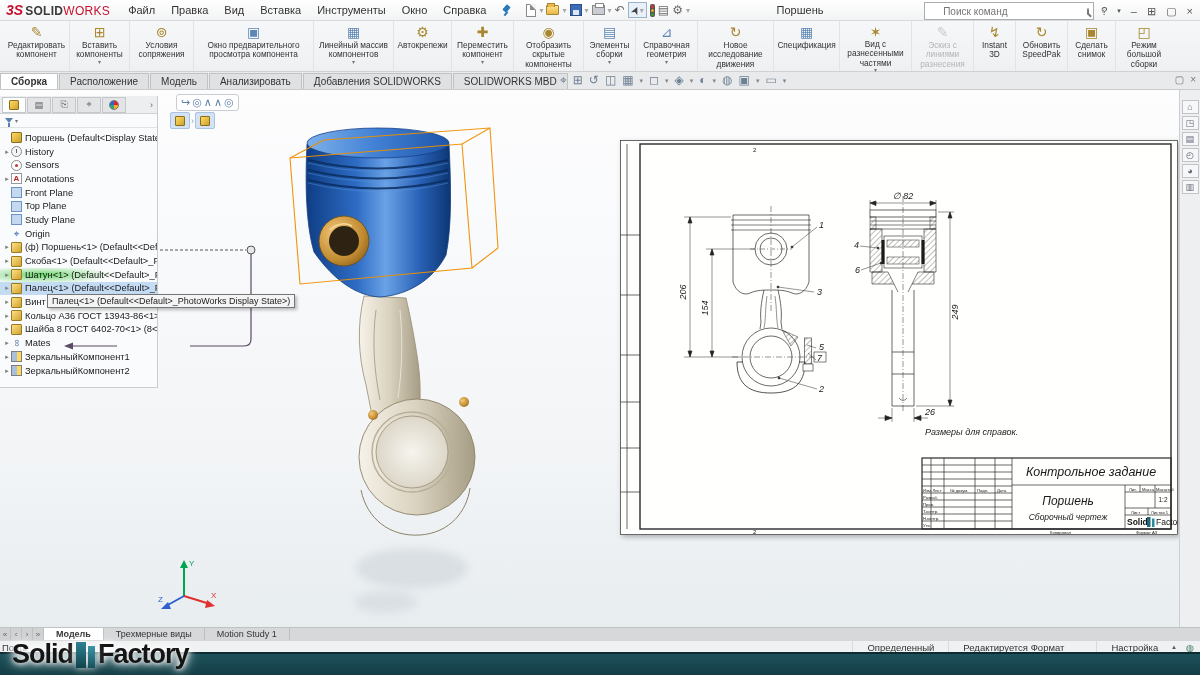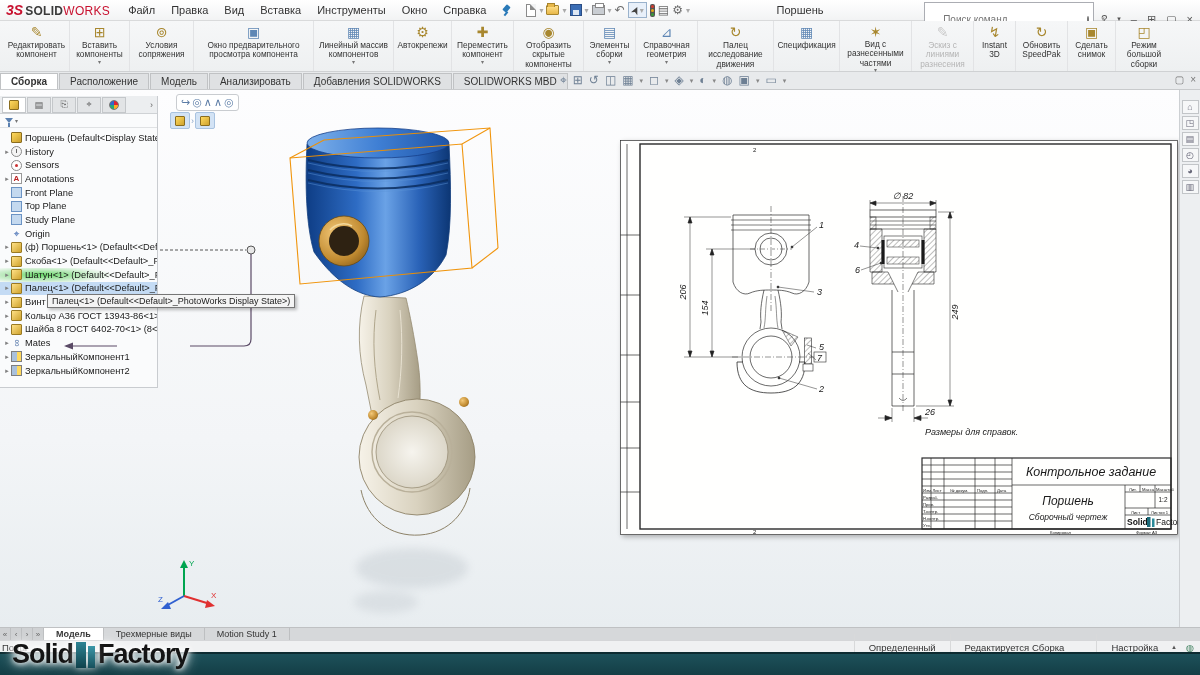--- a/index.html
+++ b/index.html
@@ -28,21 +28,21 @@
   .ic-save { width:12px; height:12px; background:#3a6db5; border:1px solid #2a4d85; position:relative; }
   .ic-save::after { content:""; position:absolute; left:2px; bottom:0; width:6px; height:5px; background:#dde6f2; }
   .ic-print { width:13px; height:10px; background:#c9cdd2; border:1px solid #888; position:relative; }
   .ic-print::before { content:""; position:absolute; left:2px; top:-3px; width:7px; height:3px; background:#fff; border:1px solid #888; }
   .sel-box { border:1px solid #9ab2cc; background:#e8f0fa; padding:0 2px; display:flex; align-items:center; height:16px; }
   .cursor-g { display:inline-block; transform:rotate(-65deg); color:#444; font-size:11px; }
   .tl { display:flex; flex-direction:column; gap:1px; padding:1px; background:#555; border-radius:2px; }
   .tl i { width:3px; height:3px; border-radius:50%; display:block; }
   .doc-title { position:absolute; left:735px; top:4px; width:130px; text-align:center; color:#333; font-size:11px; }
   .search-cluster { position:absolute; right:4px; top:2px; display:flex; align-items:center; gap:4px; }
-  .search-box { display:flex; align-items:center; border:1px solid #abadb3; background:#fff; height:16px; width:170px; padding:16px 3px;gap:12px; }
+  .search-box { display:flex; align-items:center; border:1px solid #abadb3; background:#fff; height:16px; width:170px; padding:8px 3px;gap:12px; }
   .search-box .sw-ic { width:10px; height:10px; background:#1766a0; border-radius:2px; margin-right:3px; }
   .search-box input { border:none; outline:none; flex:1; font-size:10px; font-family:"Liberation Sans",sans-serif; color:#777; background:transparent; }
   .mag { width:7px; height:7px; border:1.5px solid #777; border-radius:50%; position:relative; display:inline-block; }
   .mag::after { content:""; position:absolute; width:5px; height:1.5px; background:#777; transform:rotate(45deg); right:-4px; bottom:-2px; }
   .wctl { color:#555; font-size:11px; padding:0 3px; }
 
   
   .ribbon { position:absolute; left:0; top:21px; width:1200px; height:51px; background:linear-gradient(#f6f7f8,#eef0f1); border-bottom:1px solid #cfd1d3; display:flex; align-items:stretch; padding-left:4px; }
   .rbtn { display:flex; flex-direction:column; align-items:center; justify-content:flex-start; padding:3px 4px 0 4px; font-size:8.3px; line-height:9.3px; text-align:center; color:#333; border-right:1px solid #e2e3e5; cursor:default; }
   .rbtn .g { font-size:14px; line-height:16px; height:17px; color:#a8872e; }
@@ -236,21 +236,21 @@
         <span>Элементы сборки</span>
         <span class="c">▾</span>
       </div>
     <div class="rbtn" style="width:62px">
         <span class="g blue">⊿</span>
         <span>Справочная геометрия</span>
         <span class="c">▾</span>
       </div>
     <div class="rbtn" style="width:76px">
         <span class="g">↻</span>
-        <span>Палец исследование движения</span>
+        <span>Новое исследование движения</span>
       </div>
     <div class="rbtn" style="width:66px">
         <span class="g blue">▦</span>
         <span>Спецификация</span>
       </div>
     <div class="rbtn" style="width:72px">
         <span class="g">✶</span>
         <span>Вид с разнесенными частями</span>
         <span class="c">▾</span>
       </div>
@@ -669,21 +669,21 @@
     <span class="navbtn">»</span>
     <span class="dtab active">Модель</span>
     <span class="dtab">Трехмерные виды</span>
     <span class="dtab">Motion Study 1</span>
   </div>
 
   <div class="statusbar">
     <span class="left">Порш</span>
     <span class="right">
       <span class="cell">Определенный</span>
-      <span class="cell">Редактируется Сборка</span>
+      <span class="cell">Редактируется Формат</span>
       <span class="cell" style="margin-left:18px;">Настройка</span>
       <span style="font-size:7px;color:#555;margin-right:10px;">▴</span>
       <span style="color:#3a7d5a;">◍</span>
     </span>
   </div>
 
   <div class="teal"></div>
   <div class="biglogo">
     <span class="t">Solid</span>
     <span class="bars">

